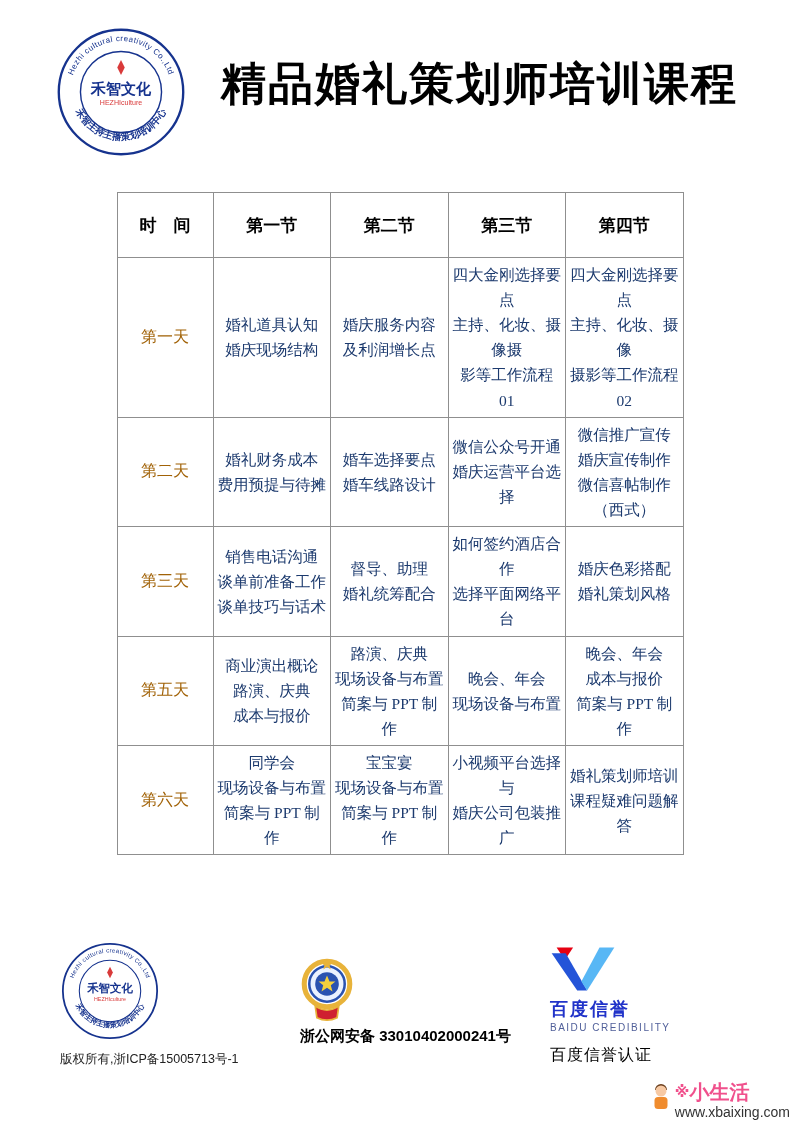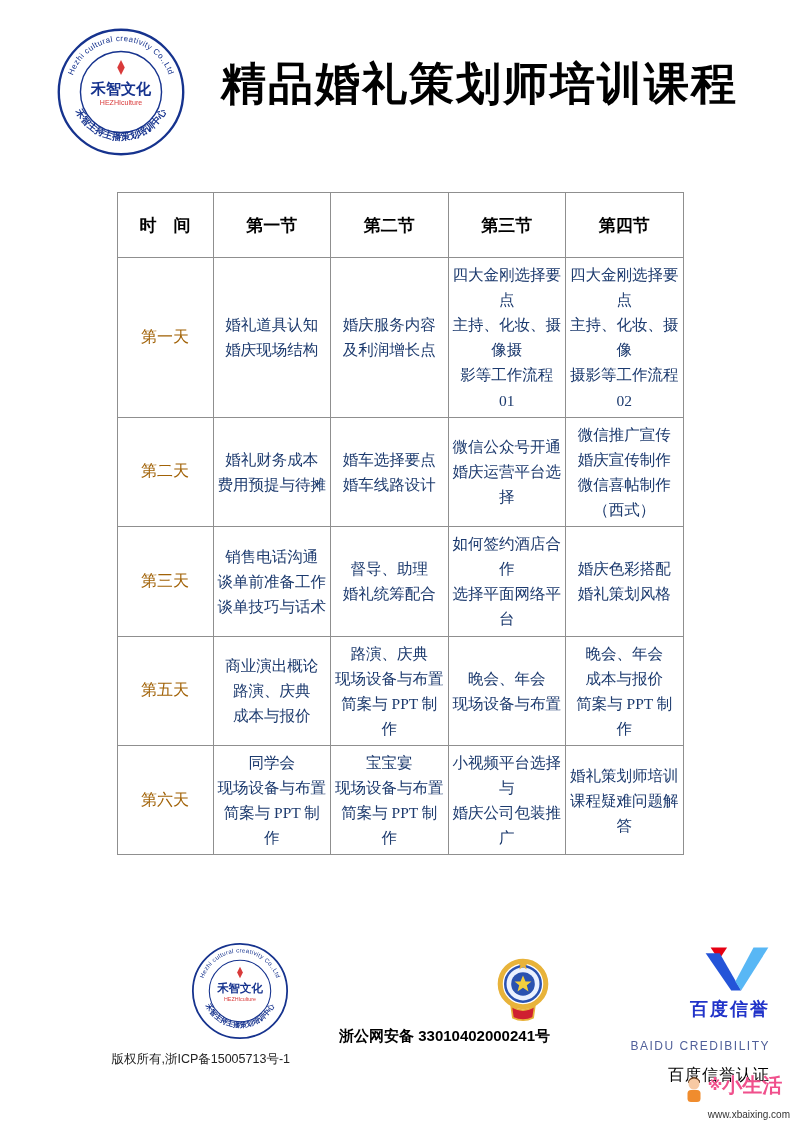--- a/index.html
+++ b/index.html
@@ -29,40 +29,40 @@
   .course-table th{height:56px;font-size:17px;font-weight:bold;color:#000;}
   .course-table td{height:88px;}
   td.day{font-size:16px;color:#a16207;}
   td.cell{
     font-size:15.5px;line-height:1.62;color:var(--cell-text,#1c3a6e);
     white-space:pre-line;
   }
 
   
   .footer{display:flex;align-items:flex-start;margin:86px 30px 0 60px;}
-  .f-block{text-align:right;}
+  .f-block{text-align:left;}
   .f-left{width:230px;}
   .f-mid{width:250px;margin-left:10px;padding-top:14px;}
   .f-right{flex:1;padding-top:6px;}
   .logo-small{width:100px;height:100px;}
   .badge{width:54px;height:68px;}
   .copyright{margin-top:6px;font-size:12.5px;color:#222;}
   .police-text{font-size:15px;font-weight:bold;color:#000;}
   .baidu-v{width:66px;height:44px;}
   .baidu-title{font-size:18px;font-weight:bold;color:var(--baidu-blue,#2133c9);letter-spacing:2px;margin-top:2px;}
-  .baidu-sub{font-size:12px;color:#51609a;letter-spacing:1.5px;margin-top:18px;}
+  .baidu-sub{font-size:10px;color:#51609a;letter-spacing:1.5px;margin-top:1px;}
   .baidu-caption{font-size:16px;color:#000;margin-top:12px;letter-spacing:1px;}
 
   
   .watermark{position:absolute;right:10px;bottom:8px;display:flex;align-items:flex-start;}
   .wm-char{width:24px;height:30px;margin-right:2px;}
   .wm-texts{text-align:left;}
   .wm-name-line{font-size:20px;font-weight:bold;color:var(--watermark-pink,#f0508c);line-height:1;}
   .wm-mark{font-size:15px;vertical-align:2px;}
-  .wm-url{font-size:10px;color:#333;margin-top:14px;}
+  .wm-url{font-size:14px;color:#333;margin-top:2px;}
 </style>
 </head>
 <body>
 
 <svg width="0" height="0" style="position:absolute" aria-hidden="true">
   <defs>
     <symbol id="hezhi-logo" viewBox="0 0 140 140">
       <circle cx="70" cy="70" r="66" fill="#ffffff" stroke="#16338e" stroke-width="2.5"></circle>
       <circle cx="70" cy="70" r="43" fill="#ffffff" stroke="#16338e" stroke-width="1.5"></circle>
       <path id="hz-arc-top" d="M 16,70 A 54,54 0 0 1 124,70" fill="none"></path>

